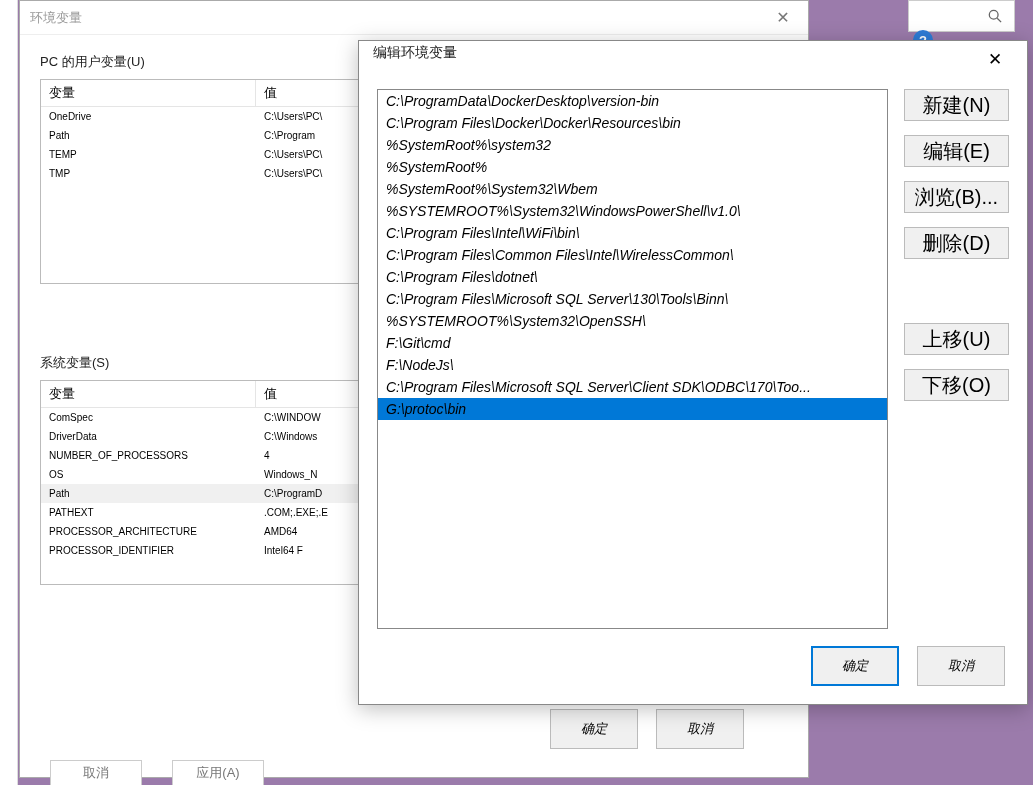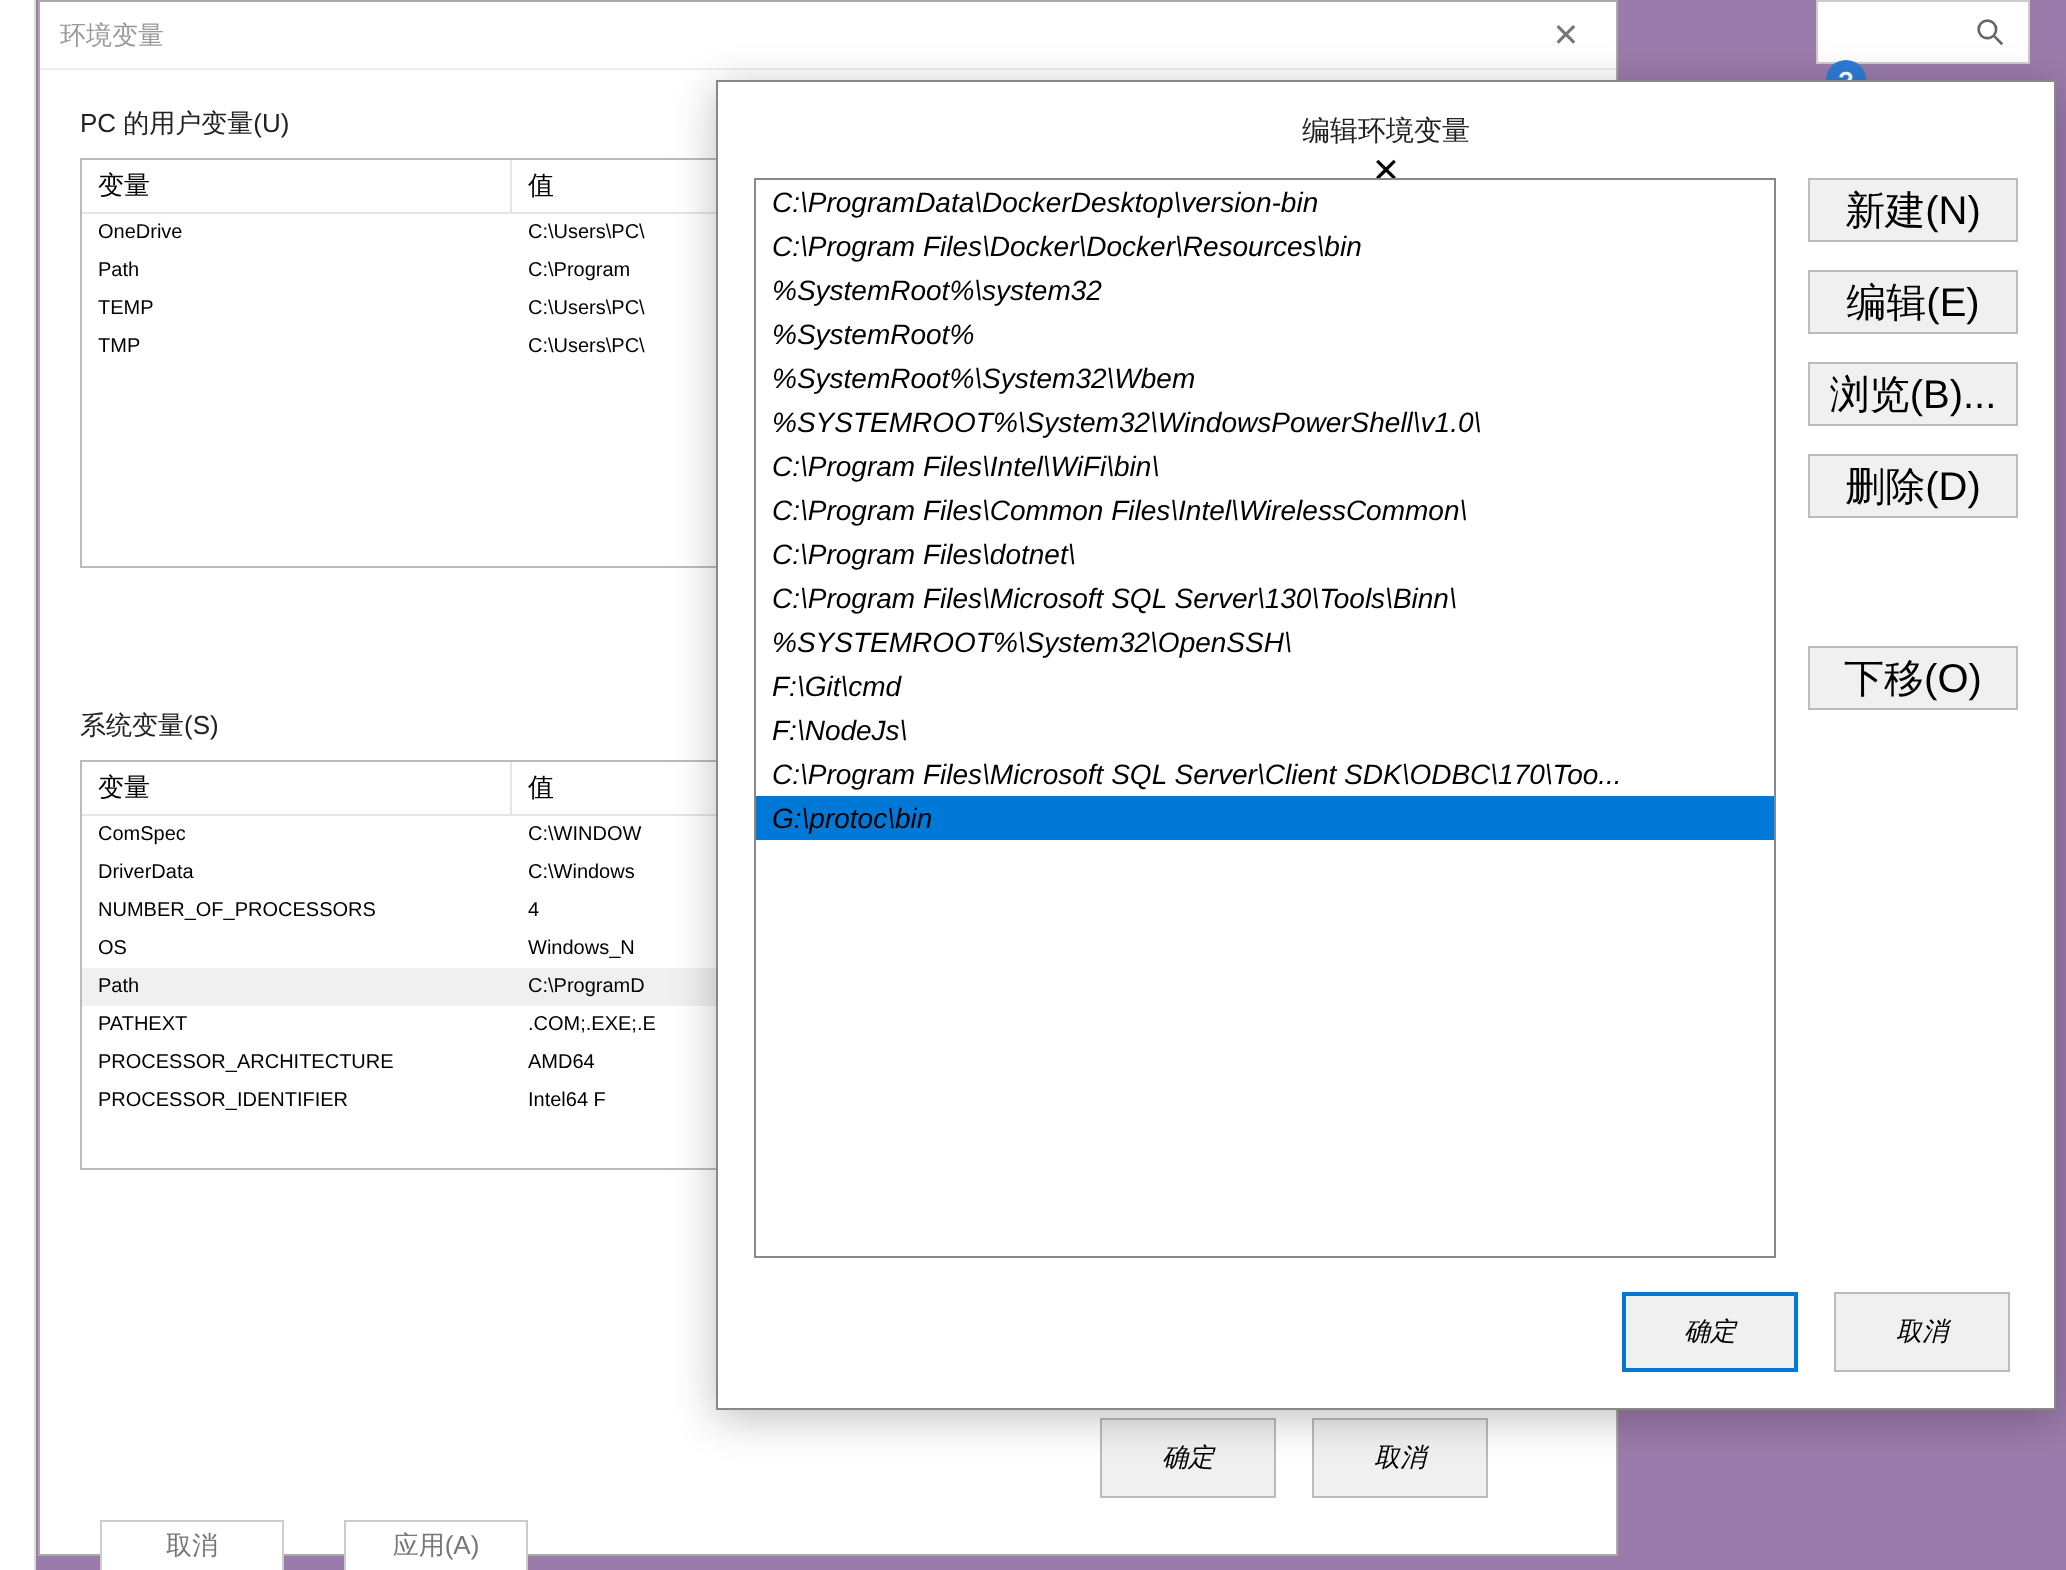--- a/index.html
+++ b/index.html
@@ -31,21 +31,21 @@
     
     .group2 { margin-top: 70px; }
     .dialog-buttons-lower { position: absolute; bottom: 28px; left: 530px; display: flex; gap: 18px; }
     .btn { min-width: 88px; height: 40px; background: #f0f0f0; border: 1px solid #bbb; cursor: pointer; font-size: 13px; display: flex; align-items: center; justify-content: center; font-style: italic; }
     
     .bottom-btn-row { position: absolute; left: 50px; bottom: 0; display: flex; gap: 30px; }
     .bottom-btn { width: 92px; height: 25px; background: #fff; border: 1px solid #ccc; display: flex; align-items: center; justify-content: center; font-size: 13px; color: #777; border-bottom: none; }
     
     
     .edit-dialog { position: absolute; left: 358px; top: 40px; width: 670px; height: 665px; background: #fff; border: 1px solid #888; box-shadow: 0 4px 20px rgba(0,0,0,0.25); z-index: 10; }
-    .edit-title-bar { display: flex; align-items: center; justify-content: space-between; height: 38px; padding: 16px 14px; flex-direction: column; }
+    .edit-title-bar { display: flex; justify-content: space-between; height: 38px; padding: 3px 14px; }
     .edit-title-text { font-size: 14px; color: #222; }
     .edit-close { width: 36px; height: 30px; display: flex; align-items: center; justify-content: center; cursor: pointer; font-size: 17px; }
     
     .edit-body { display: flex; padding: 10px 18px; gap: 16px; height: 560px; }
     .path-list { flex: 1; border: 1px solid #888; background: #fff; overflow: hidden; }
     .path-item { padding: 3px 8px; font-size: 14px; white-space: nowrap; overflow: hidden; text-overflow: ellipsis; cursor: pointer; font-style: italic; }
     .path-item.selected { background: #0078d7; color: #000000; }
     
     .side-buttons { width: 105px; display: flex; flex-direction: column; gap: 14px; }
     .side-btn { height: 32px; background: #f0f0f0; border: 1px solid #bbb; cursor: pointer; font-size: 20px; display: flex; align-items: center; justify-content: center; }
@@ -177,20 +177,21 @@
         <div class="path-item">F:\NodeJs\</div>
         <div class="path-item">C:\Program Files\Microsoft SQL Server\Client SDK\ODBC\170\Too...</div>
         <div class="path-item selected">G:\protoc\bin</div>
       </div>
     <div class="side-buttons">
       <button class="side-btn">新建(N)</button>
       <button class="side-btn">编辑(E)</button>
       <button class="side-btn">浏览(B)...</button>
       <button class="side-btn">删除(D)</button>
       <div class="side-btn-gap"></div>
+      <button class="side-btn">上移(U)</button>
       <button class="side-btn">下移(O)</button>
       <div class="side-btn-gap"></div>
     </div>
   </div>
   <div class="edit-dialog-buttons">
     <button class="btn btn-primary">确定</button>
     <button class="btn">取消</button>
   </div>
 </div>
 

